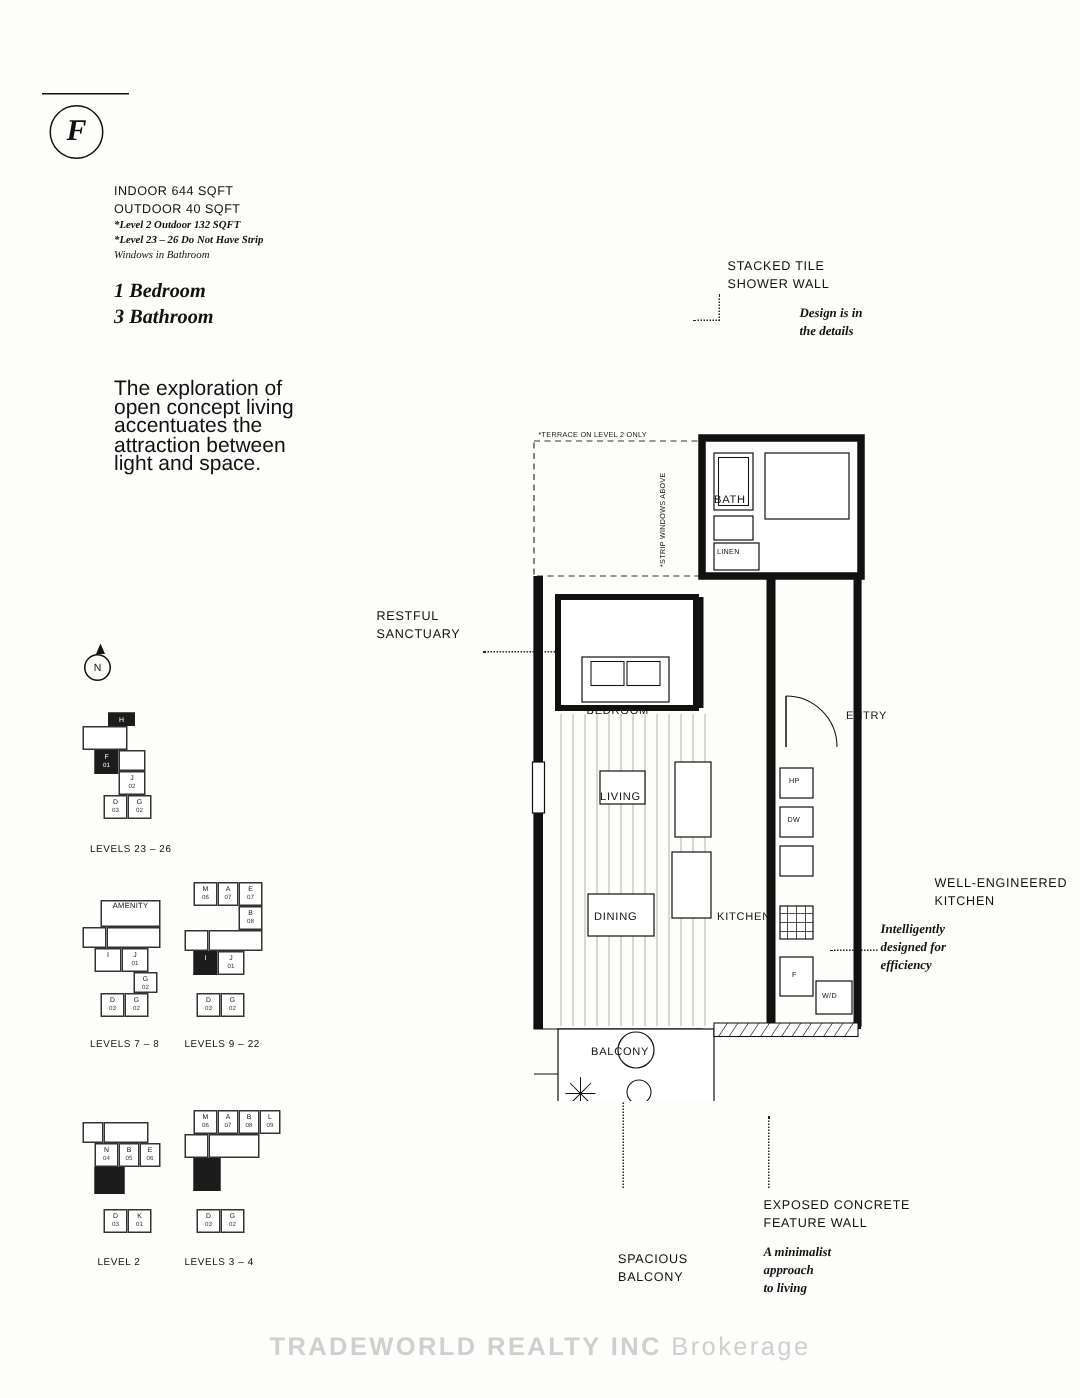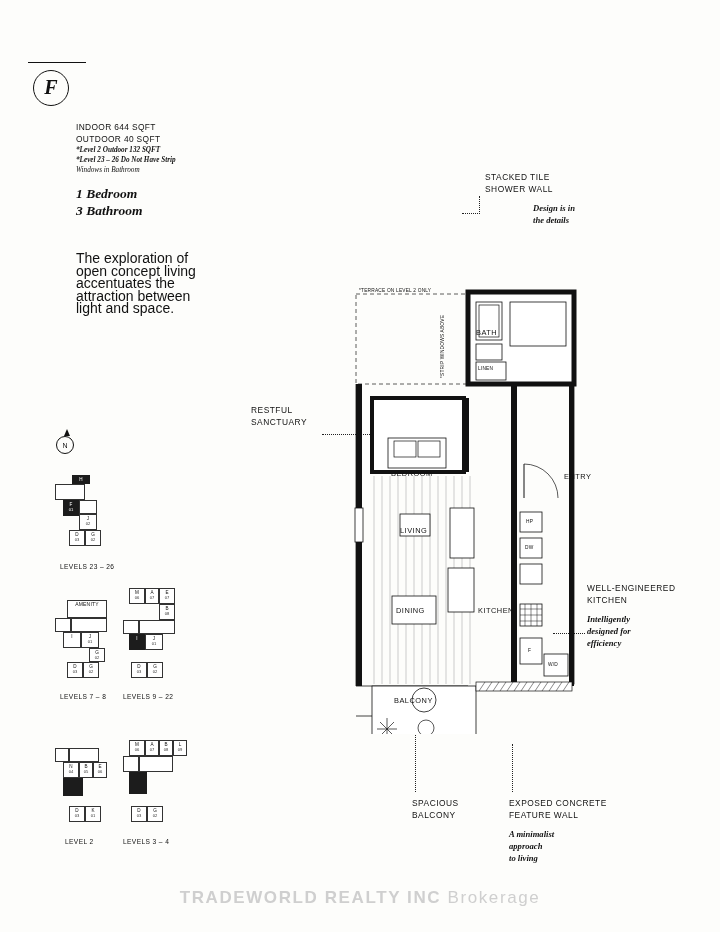--- a/index.html
+++ b/index.html
@@ -263,30 +263,30 @@
   <div class="leader v" style="left:479px; top:196px; height:18px;"></div>
   <div class="leader" style="left:462px; top:213px; width:18px;"></div>
 
   <div class="callout lefty" style="left:251px; top:405px; width:130px;">
     <div class="hd" style="white-space:pre-line;">RESTFUL
 SANCTUARY</div>
   </div>
   <div class="leader" style="left:322px; top:434px; width:50px;"></div>
 
   <div class="callout right" style="left:587px; top:583px; width:125px;">
-    <div class="hd" style="white-space:pre-line;">WELL-ENGINEERED
+    <div class="hd" style="white-space:pre-line;margin-left:36px;">WELL-ENGINEERED
 KITCHEN</div>
     <div class="sub" style="white-space:pre-line;">Intelligently
 designed for
 efficiency</div>
   </div>
   <div class="leader" style="left:553px; top:633px; width:32px;"></div>
 
   <div class="callout" style="left:412px; top:798px; width:95px;">
-    <div class="hd" style="white-space:pre-line;">SPACIOUS
+    <div class="hd" style="white-space:pre-line;margin-top:36px;">SPACIOUS
 BALCONY</div>
   </div>
   <div class="leader v" style="left:415px; top:732px; height:60px;"></div>
 
   <div class="callout" style="left:509px; top:798px; width:125px;">
     <div class="hd" style="white-space:pre-line;">EXPOSED CONCRETE
 FEATURE WALL</div>
     <div class="sub" style="white-space:pre-line;">A minimalist
 approach
 to living</div>

